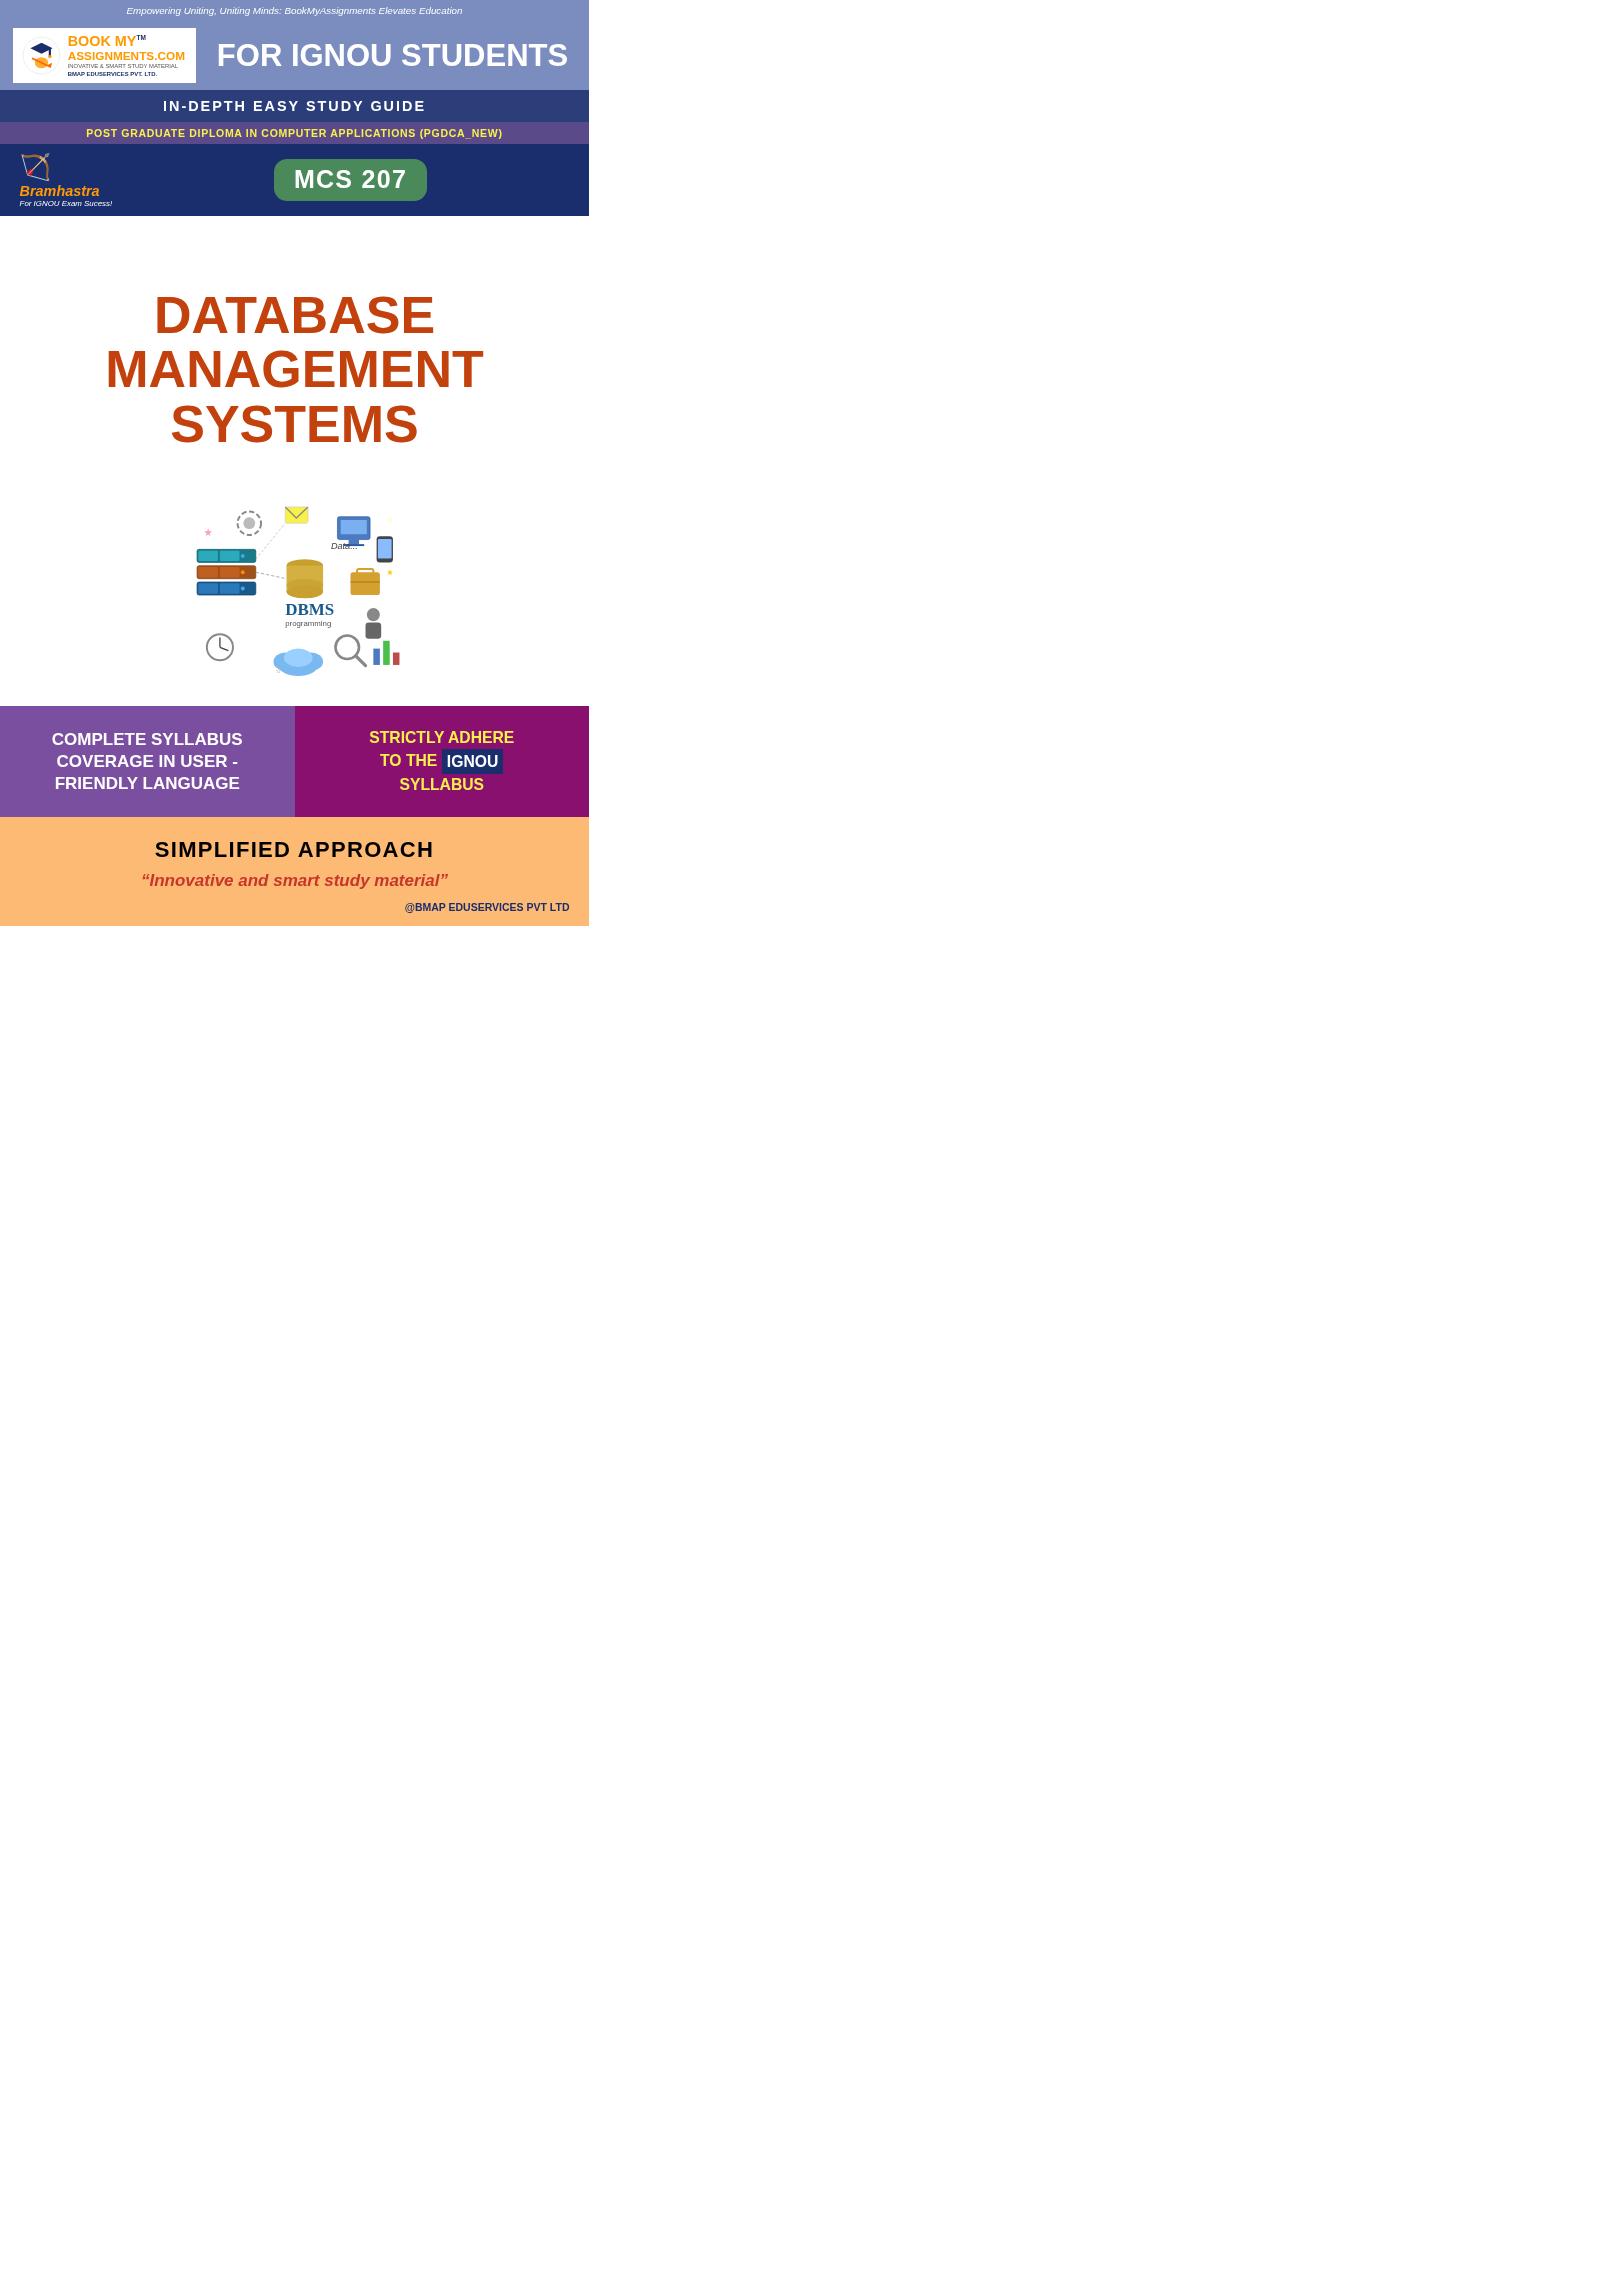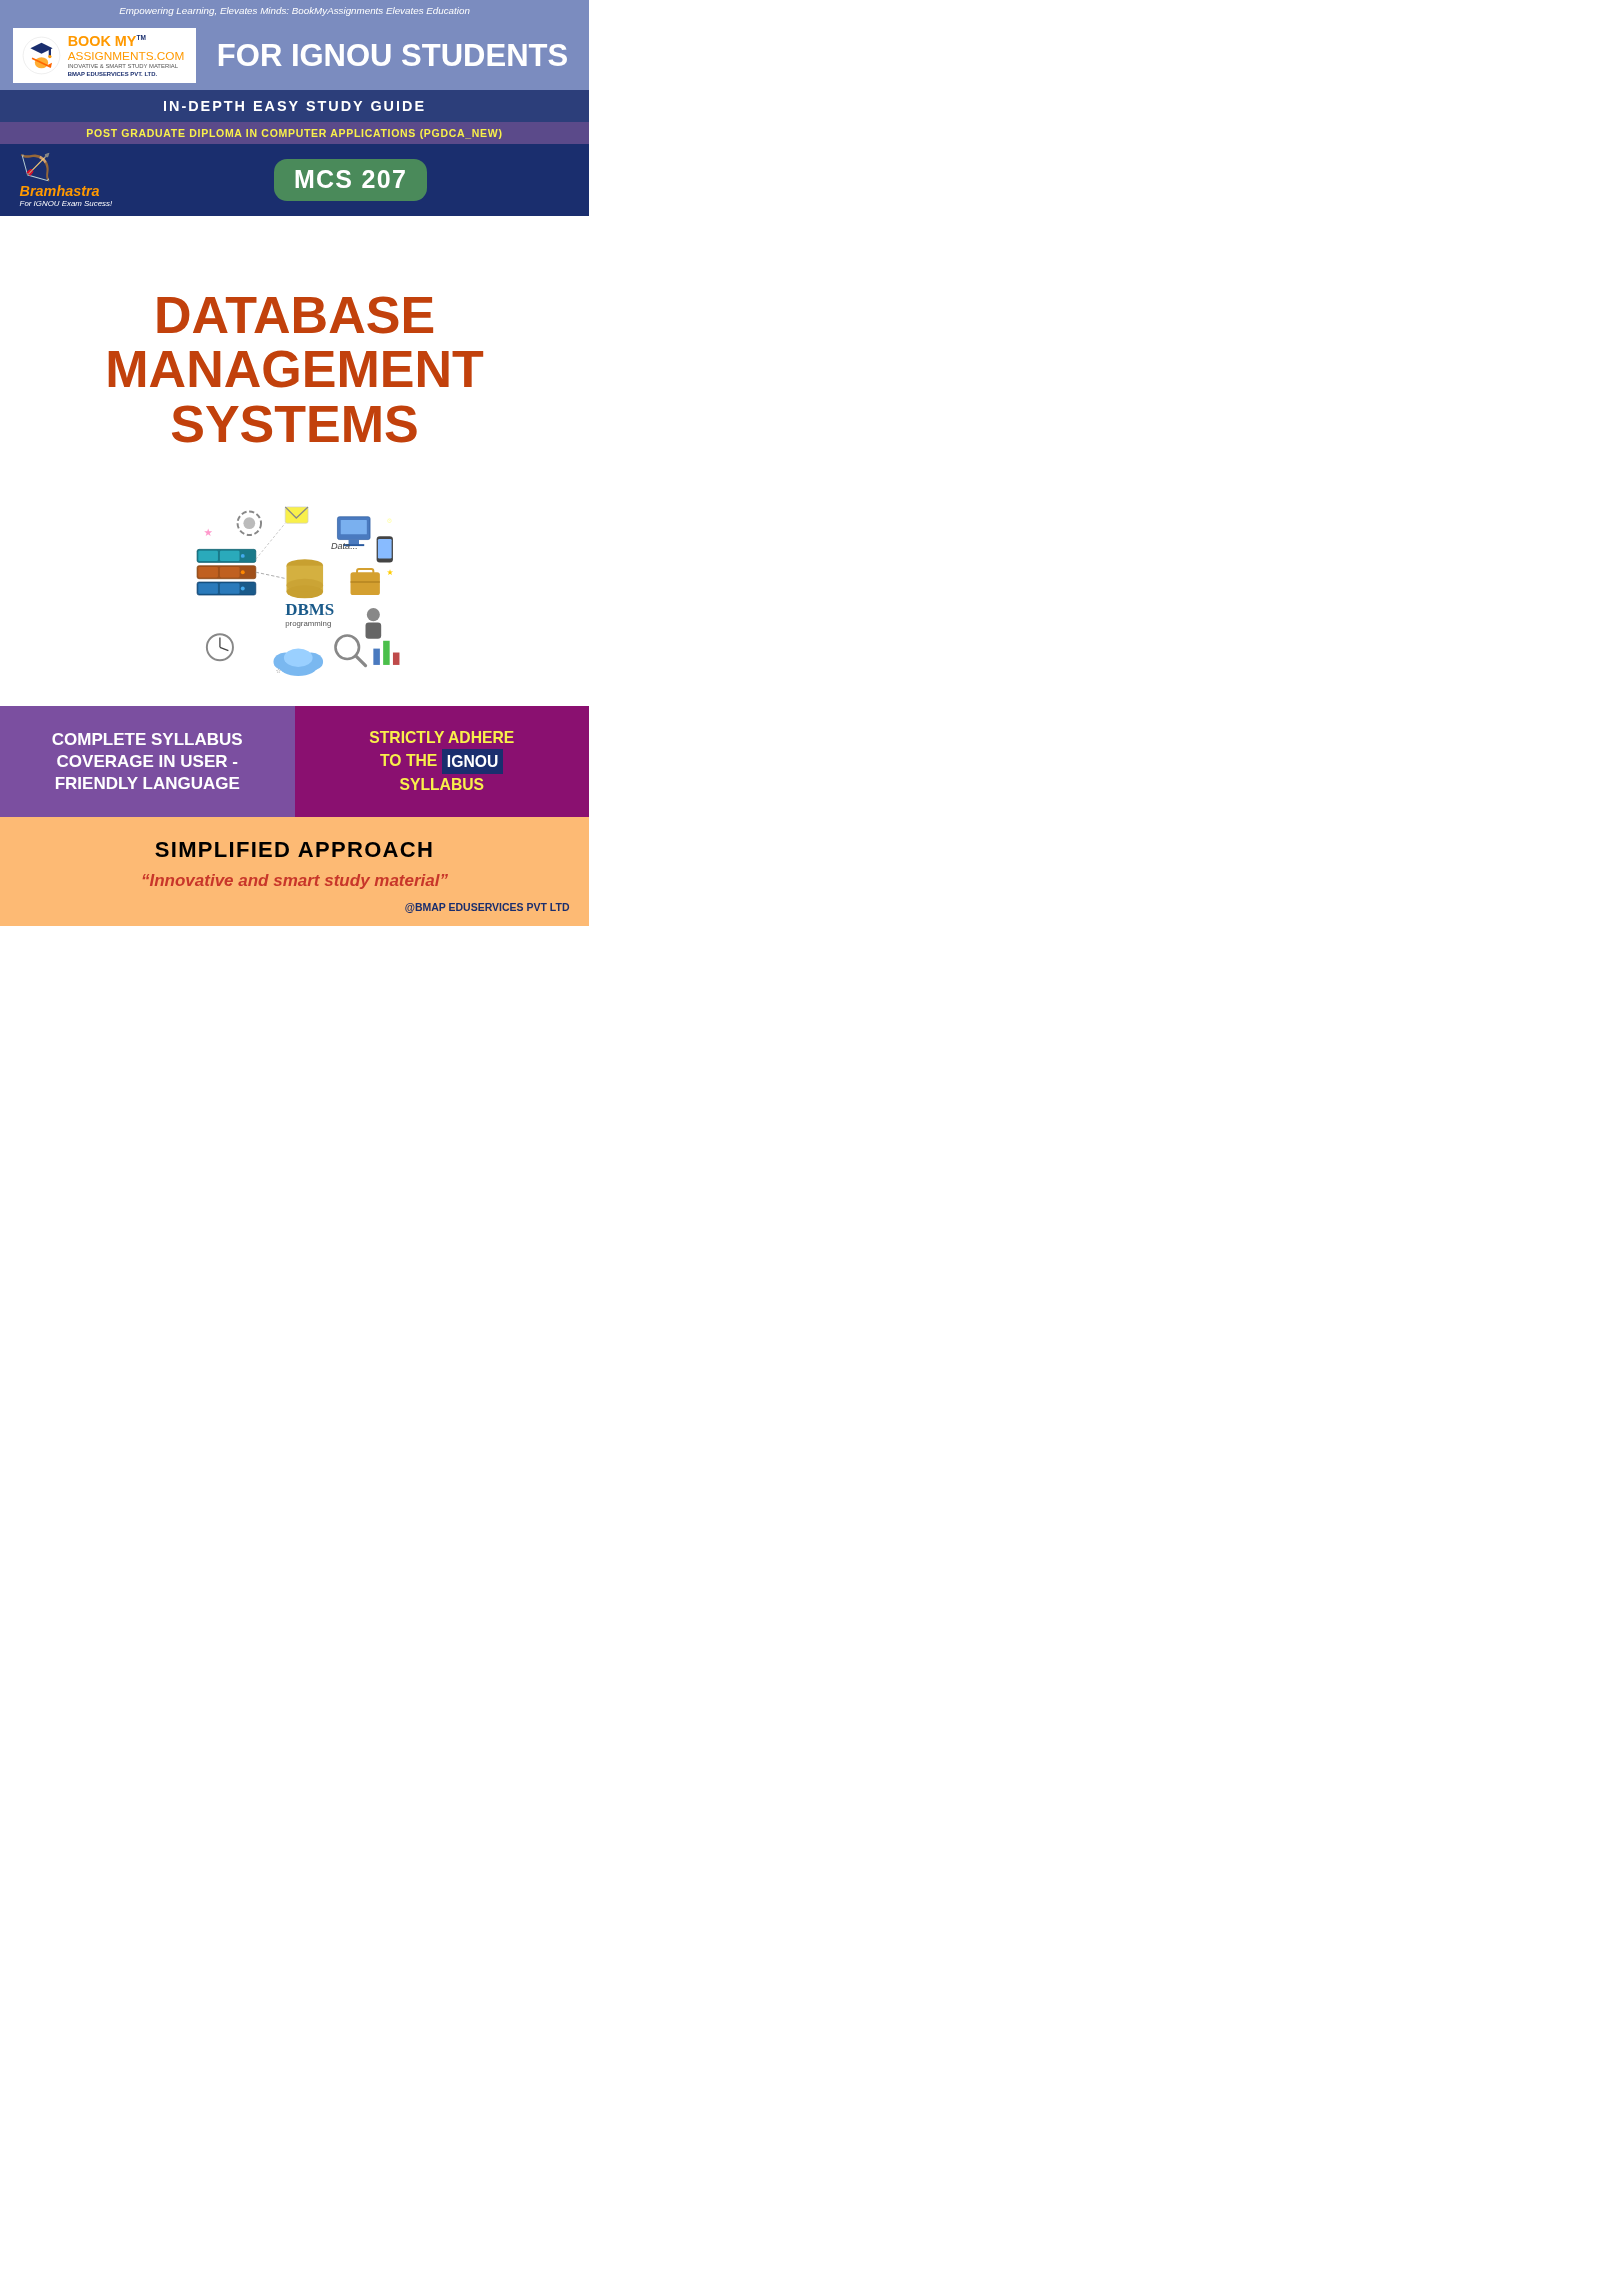--- a/index.html
+++ b/index.html
@@ -62,21 +62,21 @@
     }
 
     .logo-tm {
       font-size: 6.5px;
       vertical-align: super;
       color: #1a2e6e;
     }
 
     .logo-assignments {
       font-size: 11.8px;
-      font-weight: 400;
+      font-weight: 700;
       color: #ff9900;
       line-height: 1.1;
     }
 
     .logo-tagline {
       font-size: 5.9px;
       color: #555;
       line-height: 1.3;
     }
 
@@ -277,21 +277,21 @@
     
     .dbms-svg {
       width: 222px;
       height: 196px;
     }
   </style>
 </head>
 <body>
 
 <div class="top-banner">
-  <span>Empowering Learning, Elevates Minds: BookMyAssignments Elevates Education</span>
+  <span>Empowering Uniting, Uniting Minds: BookMyAssignments Elevates Education</span>
 </div>
 
 <div class="logo-row">
   <div class="logo-box">
 
     <svg class="logo-icon" viewBox="0 0 70 70" xmlns="http://www.w3.org/2000/svg">
       <circle cx="35" cy="35" r="33" fill="#fff" stroke="#e0e0e0" stroke-width="1"></circle>
 
       <polygon points="35,12 55,22 35,32 15,22" fill="#1a2e6e"></polygon>
       <rect x="48" y="22" width="4" height="14" fill="#1a2e6e"></rect>

